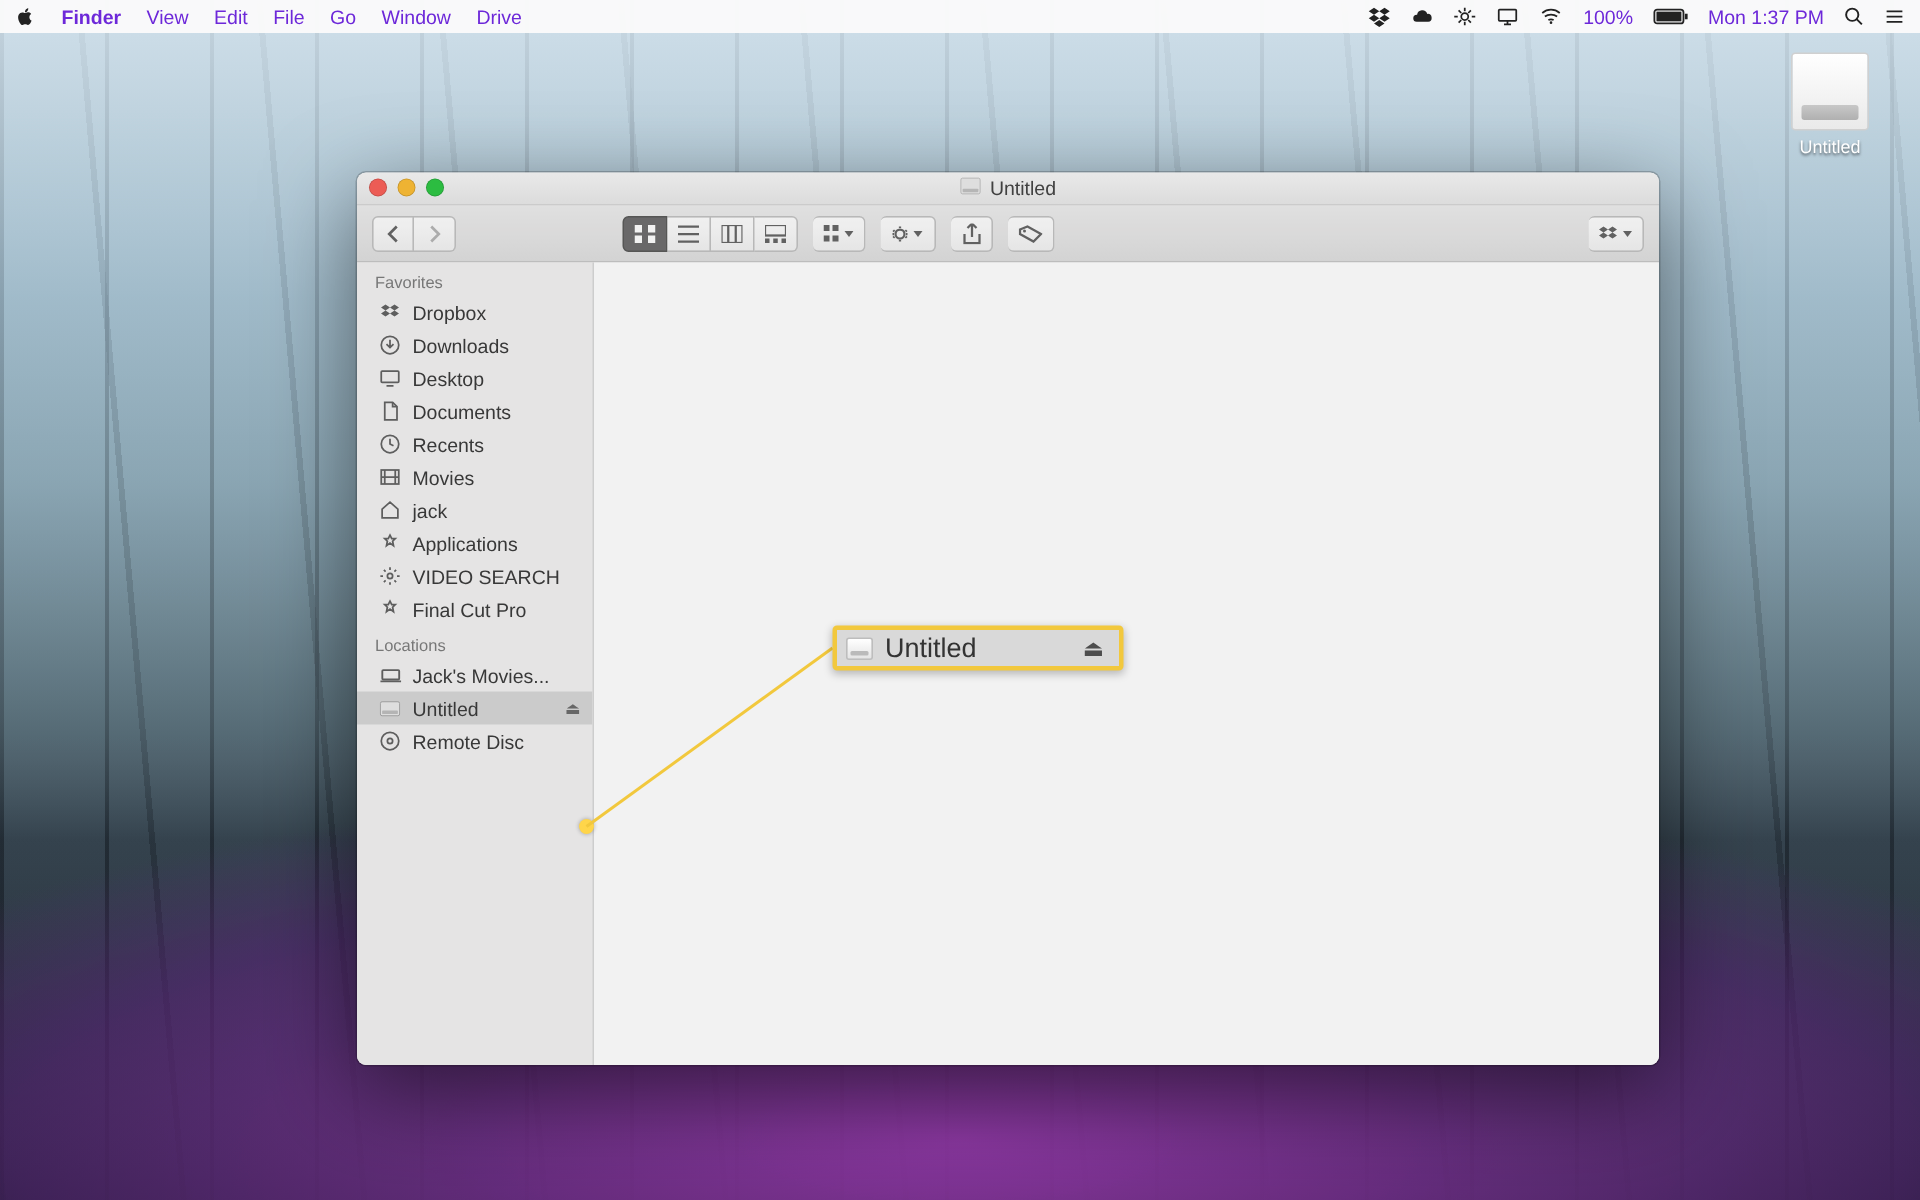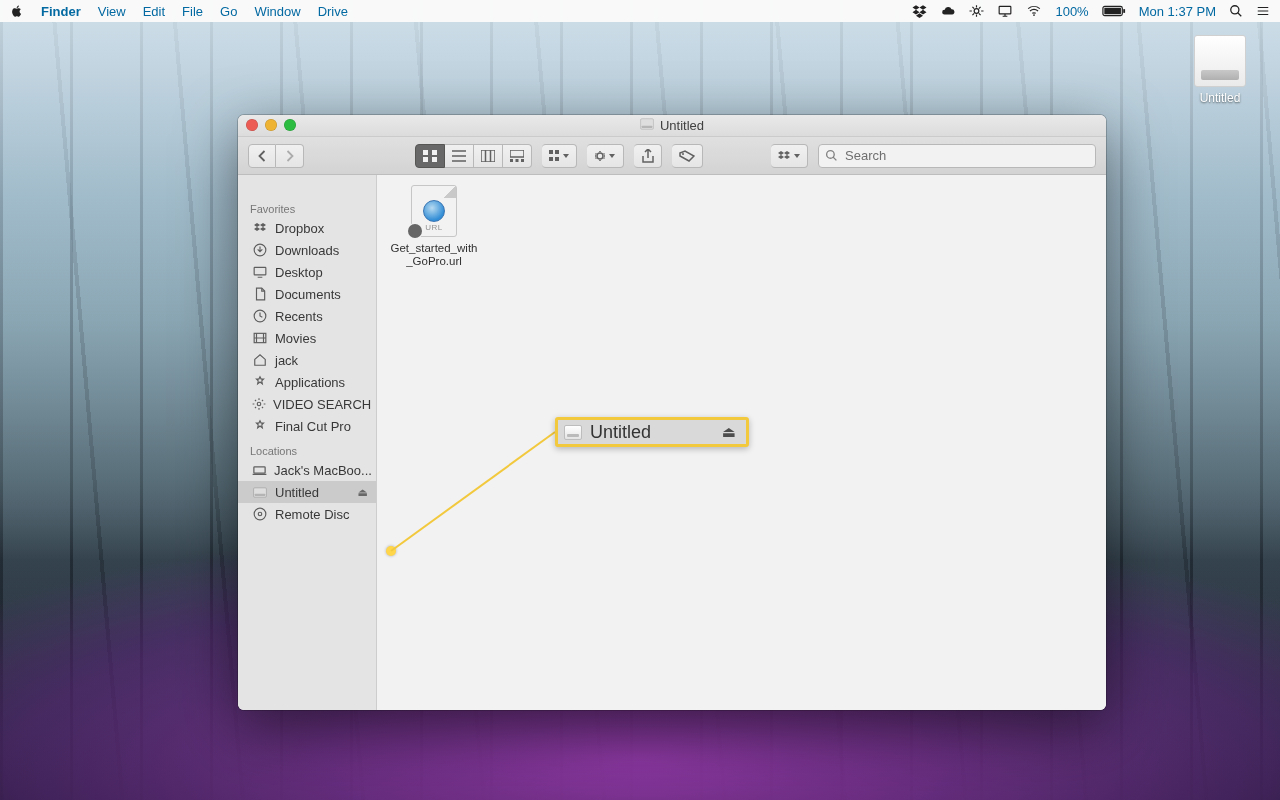--- a/index.html
+++ b/index.html
@@ -17,21 +17,21 @@
       linear-gradient(to bottom, #c7d6dc 0%, #94b0b9 40%, #3e4d57 70%, #1a1d28 100%);
     filter: saturate(1.1);
   }
 
   
   .menubar {
     position: absolute; top: 0; left: 0; right: 0; height: 22px;
     background: rgba(250,250,250,0.97);
     display: flex; align-items: center;
     padding: 0 10px;
-    font-size: 13px; color: #0369a1;
+    font-size: 13px; color: #6d28d9;
     z-index: 50;
   }
   .menubar .left { display: flex; align-items: center; gap: 17px; }
   .menubar .right { margin-left: auto; display: flex; align-items: center; gap: 13px; }
   .menubar .app { font-weight: 600; }
   .menubar svg { display: block; }
   .mb-item { display: inline-flex; align-items: center; }
 
   
   .desktop-drive {
@@ -97,22 +97,22 @@
   .search {
     width: 278px; height: 24px; border-radius: 4px;
     border: 1px solid #c2c2c2; background: #fff; color:#888;
     padding: 0 8px 0 26px; font-size: 13px;
   }
   .search-icon-abs { position: absolute; left: 7px; top: 5px; color:#8a8a8a; }
 
   .body { flex: 1; display: flex; min-height: 0; }
 
   .sidebar {
-    width: 139px; background: #f1f0f0; border-right: 1px solid #d8d8d8;
-    padding: 20px 0; overflow: hidden;
+    width: 158px; background: #f1f0f0; border-right: 1px solid #d8d8d8;
+    padding: 0 0; overflow: hidden;
   }
   .sb-section { margin-top: 4px; }
   .sb-header { font-size: 11px; color: #7d7d7d; padding: 4px 12px 2px; }
   .sb-item {
     display: flex; align-items: center; gap: 7px;
     padding: 2px 10px 2px 14px; height: 22px;
     font-size: 13px; color: #3b3b3b; white-space: nowrap; text-overflow: ellipsis; overflow: hidden;
     position: relative;
   }
   .sb-item.selected { background: #d6d6d6; }
@@ -364,29 +364,20 @@
     </div>
     <div class="spacer"></div>
     <div class="tb-group">
       <span class="tb-btn">
         <svg width="22" height="12" viewBox="0 0 22 12" fill="#666">
             <path d="M3 1l3 2-3 2-3-2 3-2zm6 0l3 2-3 2-3-2 3-2zM0 7l3-2 3 2-3 2-3-2zm6 0l3-2 3 2-3 2-3-2z"></path>
             <path d="M16 4l3 4 3-4z"></path>
           </svg>
       </span>
     </div>
-    <div class="search-wrap">
-      <span class="search-icon-abs">
-        <svg width="13" height="13" viewBox="0 0 24 24" fill="none" stroke="#8a8a8a" stroke-width="2.5">
-            <circle cx="10" cy="10" r="7"></circle>
-            <path d="M21 21l-6-6"></path>
-          </svg>
-      </span>
-      <input class="search" placeholder="Search" style="">
-    </div>
   </div>
 
   <div class="body">
     <div class="sidebar">
       <div class="sb-section">
         <div class="sb-header">Favorites</div>
         <div class="sb-item">
             <span class="sb-icon">
               <svg width="14" height="12" viewBox="0 0 24 24" fill="#636363">
                 <path d="M6 2l6 4-6 4-6-4 6-4zm12 0l6 4-6 4-6-4 6-4zM0 14l6-4 6 4-6 4-6-4zm12 0l6-4 6 4-6 4-6-4z"></path>
@@ -477,21 +468,21 @@
 
       <div class="sb-section">
         <div class="sb-header">Locations</div>
         <div class="sb-item">
             <span class="sb-icon">
               <svg width="15" height="11" viewBox="0 0 24 16" fill="none" stroke="#636363" stroke-width="2">
                 <rect x="3" y="2" width="18" height="10" rx="1"></rect>
                 <path d="M1 14h22"></path>
               </svg>
             </span>
-            <span>Jack's MacBoo...</span>
+            <span>Jack's Movies...</span>
           </div>
         <div class="sb-item selected">
           <span class="sb-icon">
               <svg width="14" height="11" viewBox="0 0 24 18">
                 <rect x="1" y="1" width="22" height="16" rx="2" fill="#eaeaea" stroke="#9e9e9e"></rect>
                 <rect x="3" y="11" width="18" height="4" rx="1" fill="#bdbdbd"></rect>
               </svg>
             </span>
           <span>Untitled</span>
           <span class="eject">⏏</span>
@@ -503,28 +494,20 @@
                 <circle cx="12" cy="12" r="3"></circle>
               </svg>
             </span>
             <span>Remote Disc</span>
           </div>
       </div>
     </div>
 
     <div class="content">
       <div class="files">
-        <div class="file">
-          <div class="url-glyph">
-            <div class="compass"></div>
-            <div class="url-tag">URL</div>
-            <div class="badge"></div>
-          </div>
-          <span style="word-break:break-all">Get_started_with_GoPro.url</span>
-        </div>
       </div>
     </div>
   </div>
 </div>
 
 <svg class="leader" style="top:0;left:0" width="1280" height="800">
   <line x1="391" y1="551" x2="555" y2="432" stroke="#f2c83d" stroke-width="2"></line>
 </svg>
 <div class="dot" style="top:546px; left:386px"></div>
 

